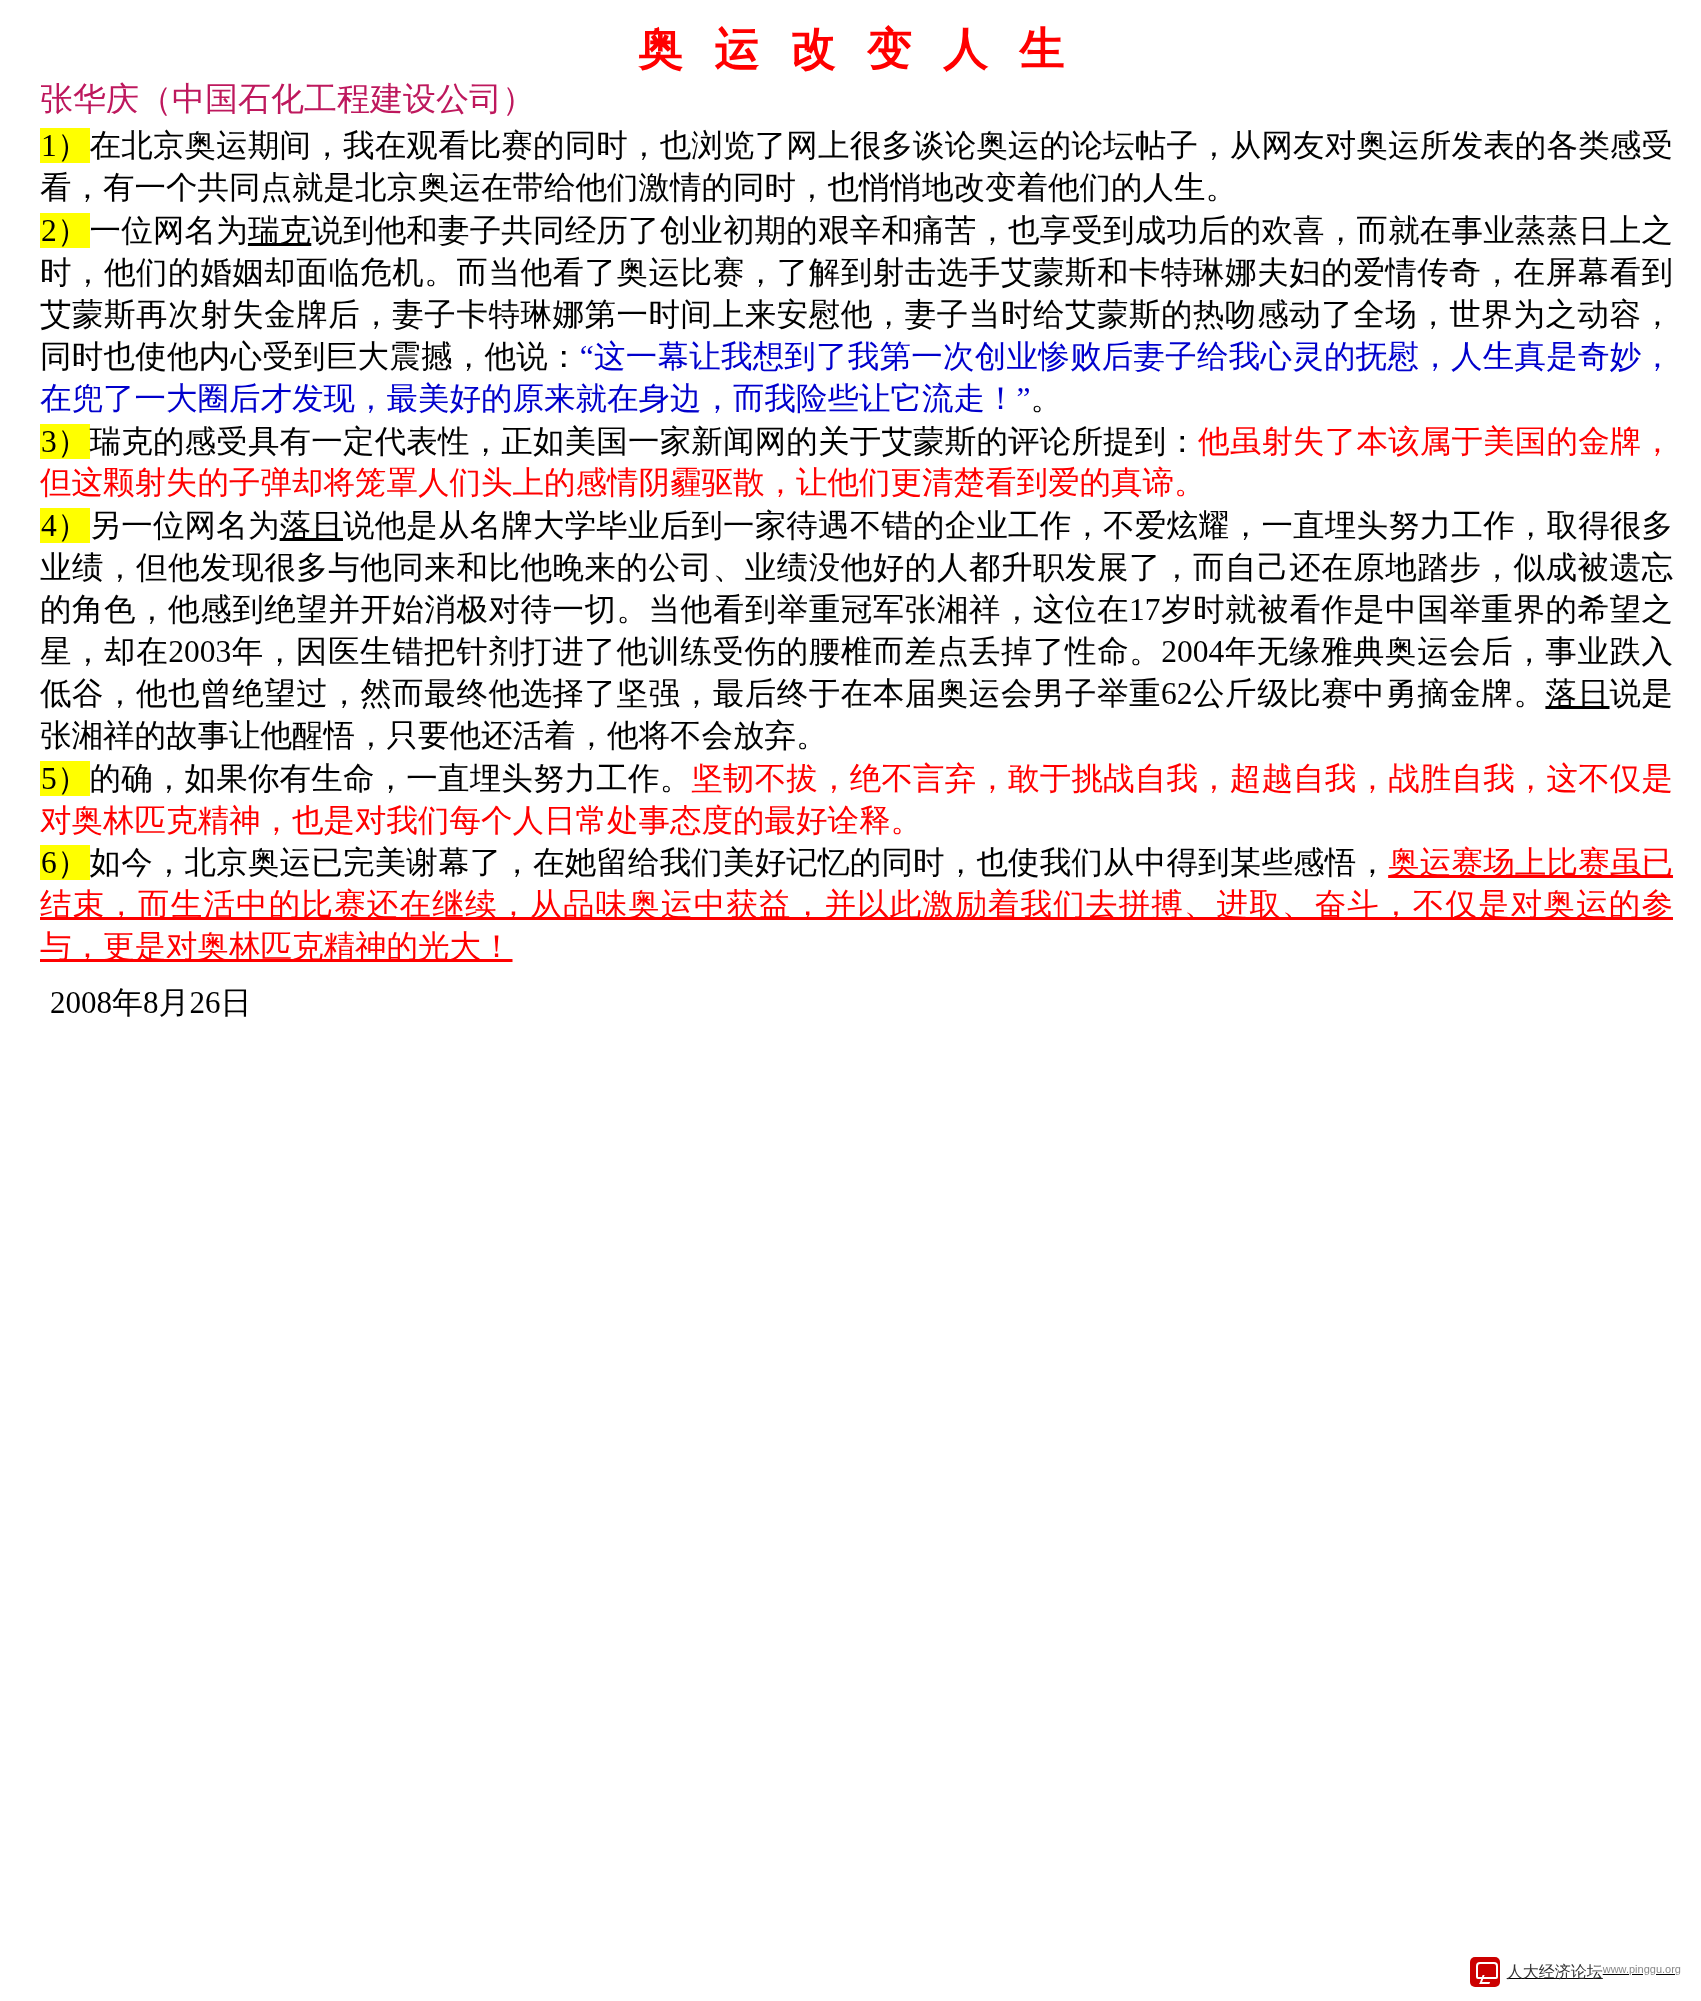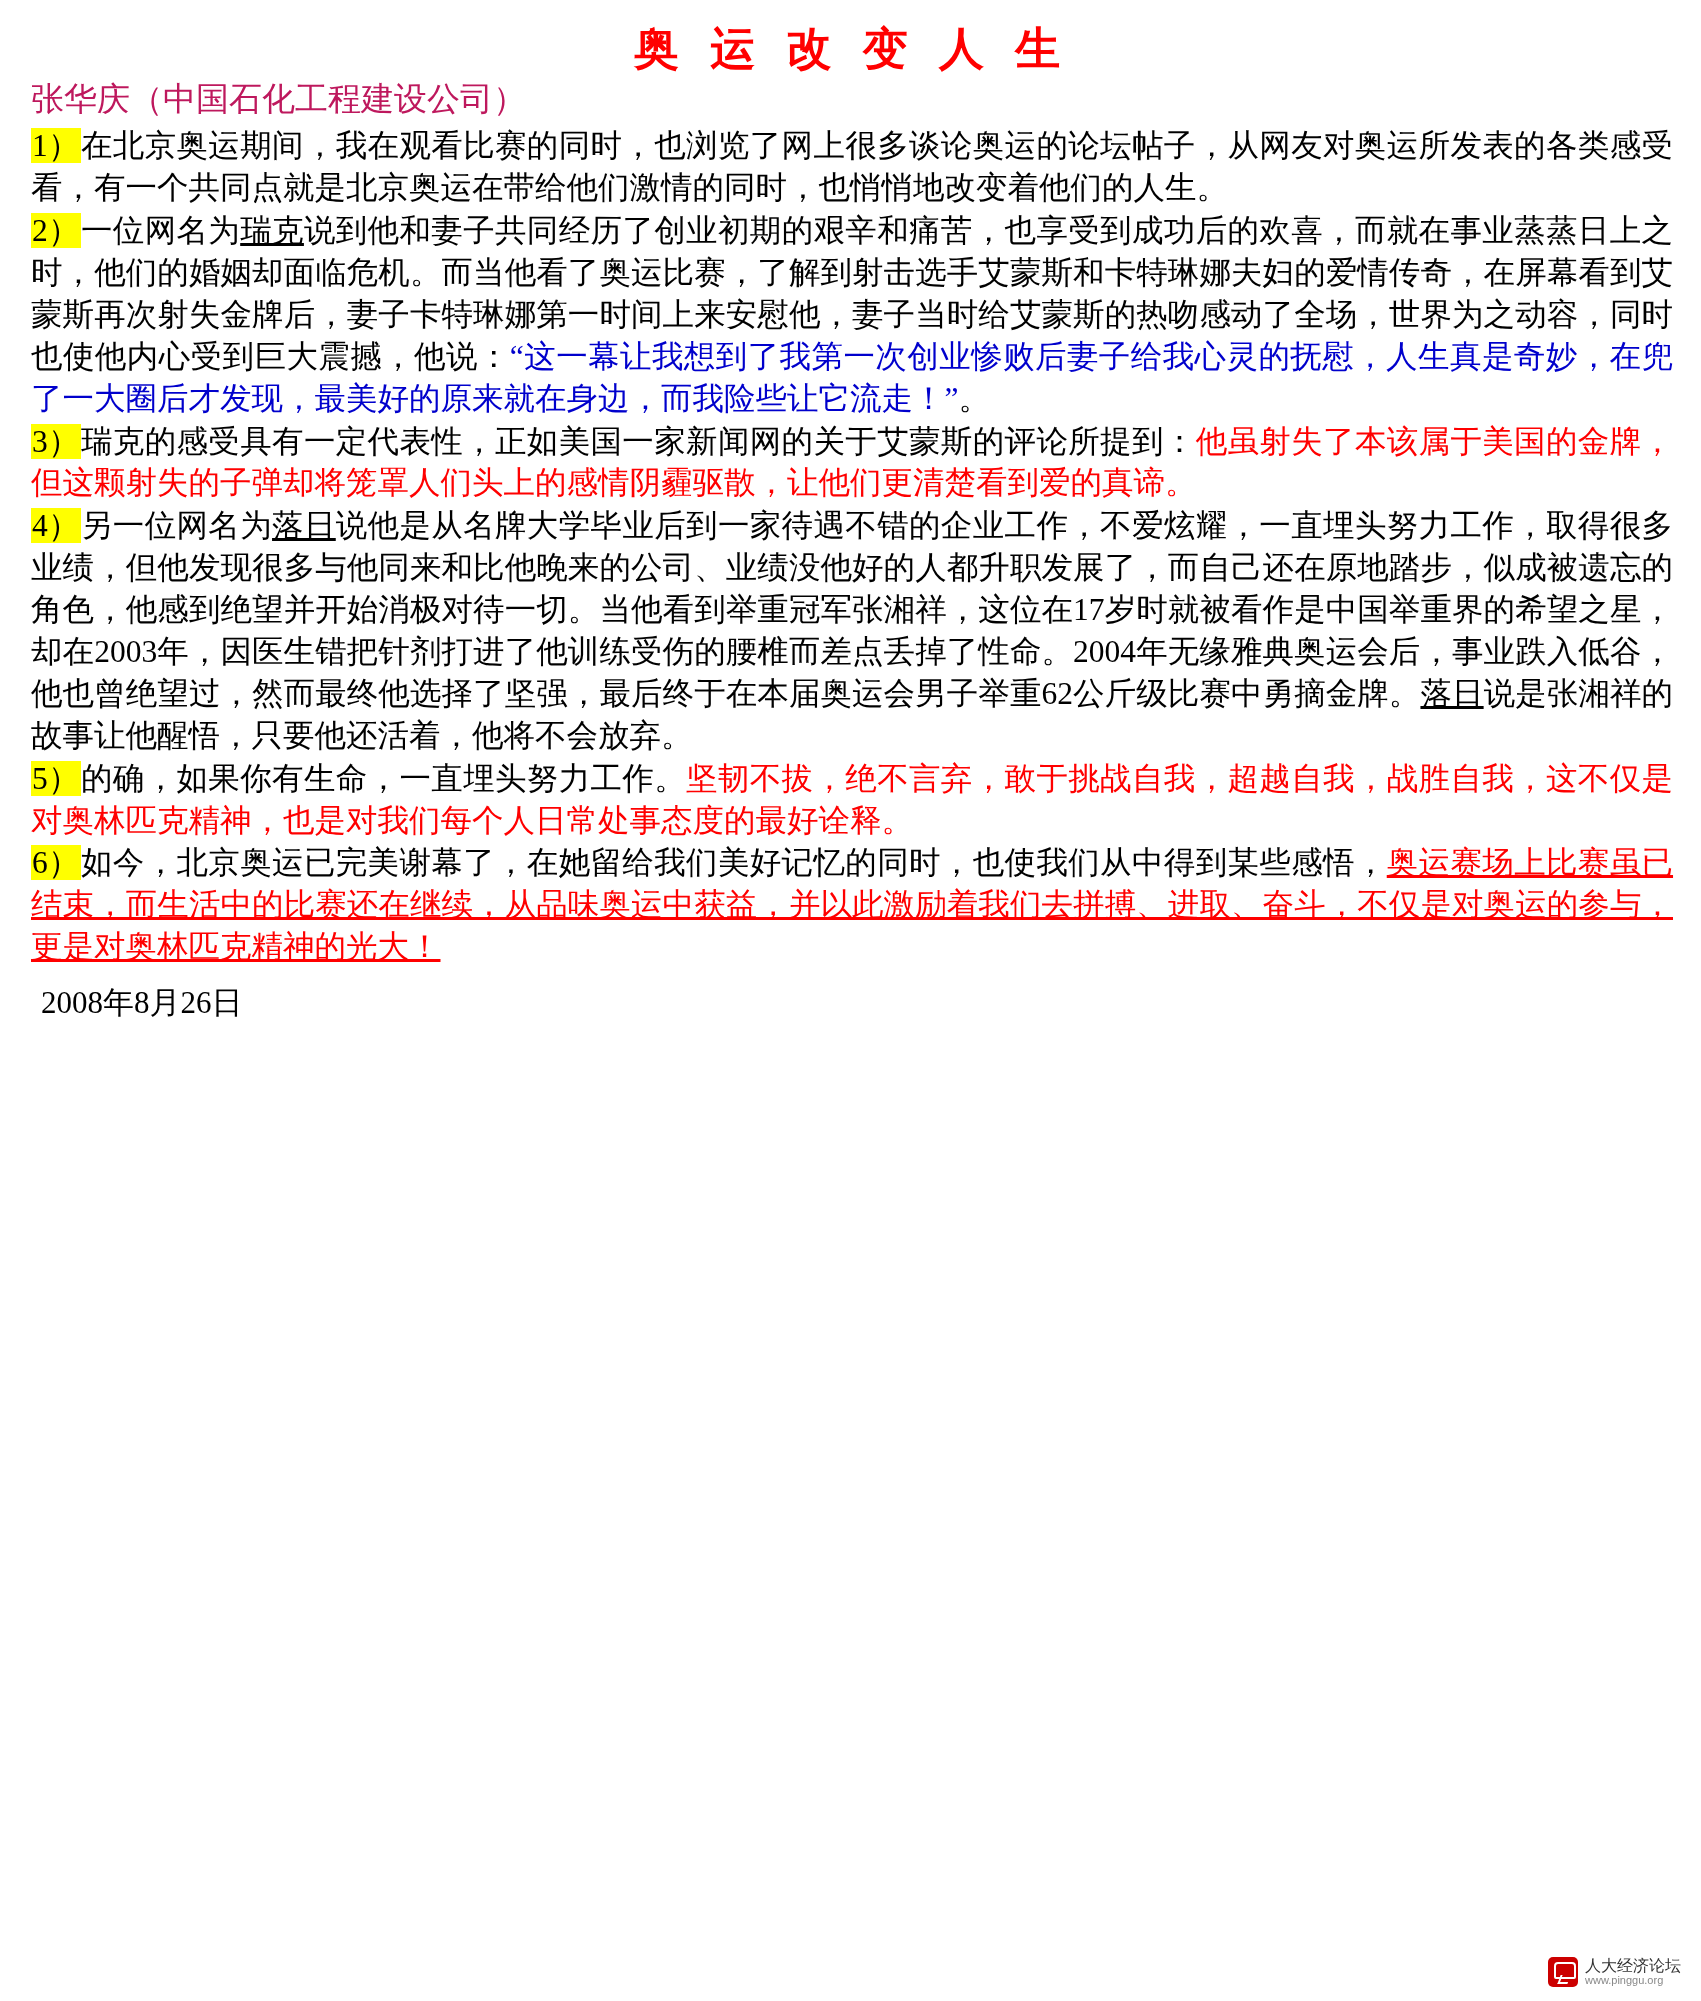--- a/index.html
+++ b/index.html
@@ -10,21 +10,21 @@
   body {
     width: 1701px;
     height: 2001px;
     font-family: "Liberation Serif", "DejaVu Serif", serif;
     color: #000000;
     position: relative;
     overflow: hidden;
   }
   .page {
     box-sizing: border-box;
-    padding: 18px 28px 0 31px;
+    padding: 18px 28px 0 40px;
     width: 1701px;
   }
   .doc-title {
     text-align: center;
     color: #ff0000;
     font-weight: bold;
     font-size: 45px;
     letter-spacing: 10px;
     line-height: 1.15;
     margin: 6px 0 4px 0;
@@ -100,22 +100,23 @@
     left: 11px;
     top: 18px;
     width: 8px;
     height: 7px;
     border-left: 2px solid #ffffff;
     border-bottom: 2px solid #ffffff;
     transform: skewX(-20deg);
   }
   .forum-badge .txt {
     display: flex;
-    flex-direction: column;
+    flex-direction: row;
     line-height: 1.05;
+    text-decoration: underline;
   }
   .forum-badge .txt .cn {
     font-size: 16px;
     color: #333333;
     font-family: "Liberation Sans", sans-serif;
   }
   .forum-badge .txt .en {
     font-size: 11px;
     color: #888888;
     font-family: "Liberation Sans", sans-serif;

